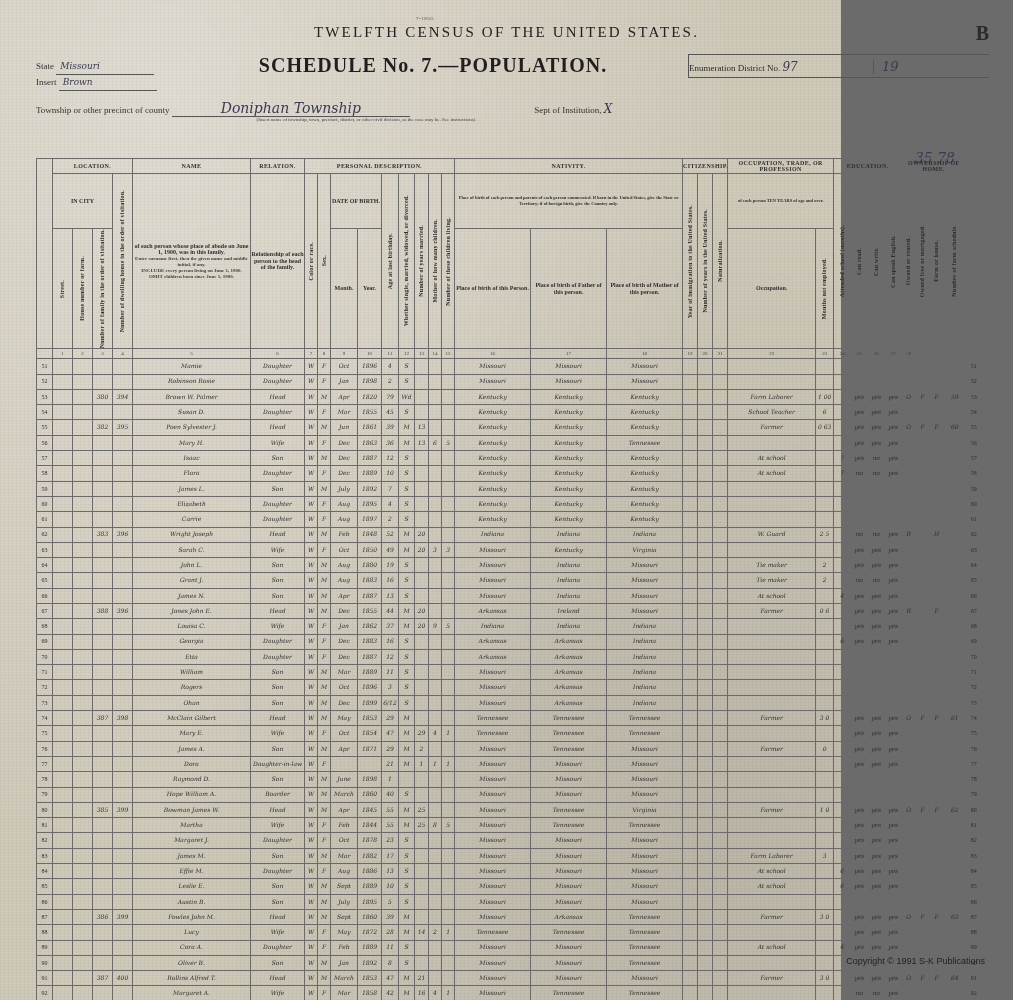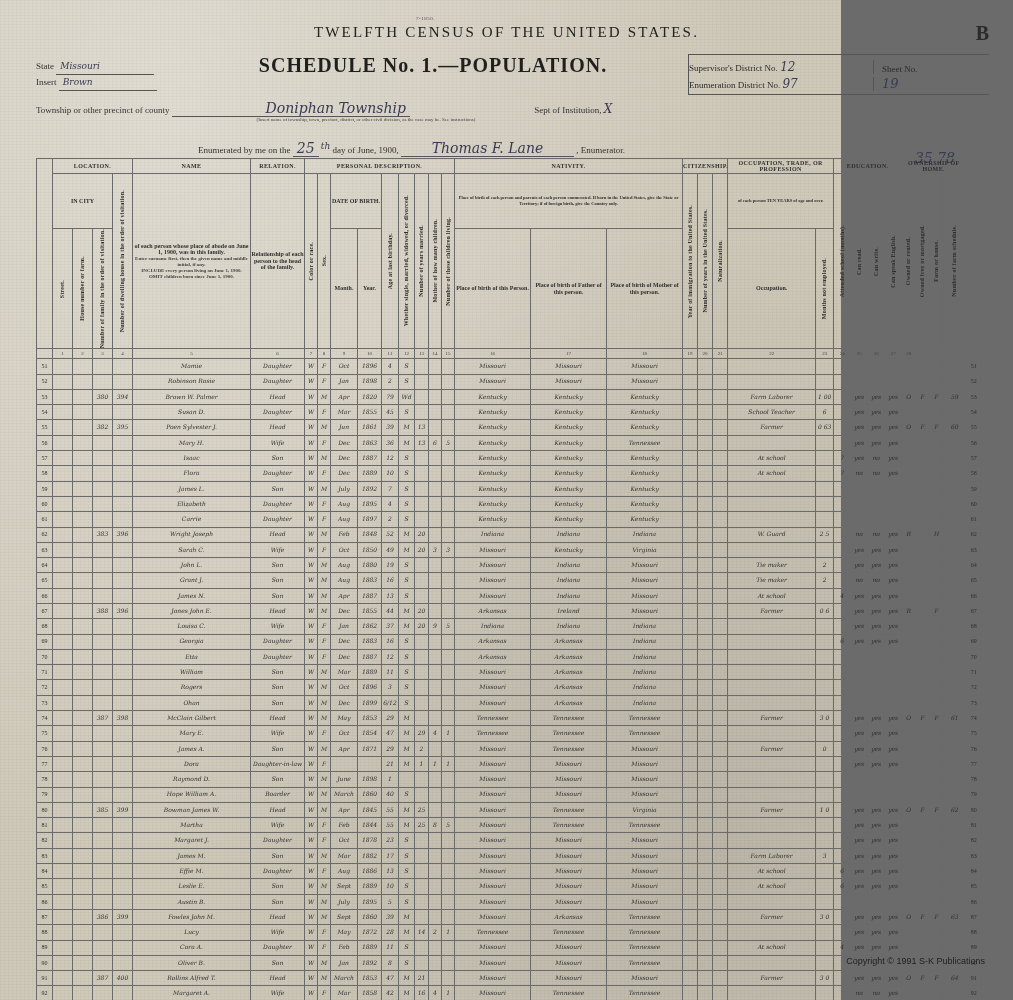--- a/index.html
+++ b/index.html
@@ -87,60 +87,47 @@
 </style>
 </head>
 <body>
 
 <div id="sheet">
   <div class="page">
 
     <div class="tiny-code">7-1850.</div>
     <div class="main-title">TWELFTH CENSUS OF THE UNITED STATES.</div>
     <div class="big-b">B</div>
-    <div class="schedule">SCHEDULE No. 1.—POPULATION.</div>
+    <div class="schedule">SCHEDULE No. 7.—POPULATION.</div>
 
     <div class="hdr-left">
       <div><span class="lbl">State</span>
         <span class="ul hw">Missouri</span></div>
       <div><span class="lbl">Insert</span>
         <span class="ul hw">Brown</span></div>
     </div>
 
     <div class="supbox supbox-frame" style="padding:2px 0 3px 0;">
       <div class="row">
-        <div class="cellL"><span>Supervisor's District No.</span>
-          <span class="hw" style="font-size:12px;">12</span></div>
-        <div class="cellR"><span>Sheet No.</span></div>
-      </div>
-      <div class="row">
         <div class="cellL"><span>Enumeration District No.</span>
           <span class="hw" style="font-size:12px;">97</span></div>
         <div class="cellR"><span class="hw" style="font-size:13px;">19</span></div>
       </div>
     </div>
 
     <div class="line2">
       <span class="lbl">Township or other precinct of county</span>
-      <span class="ul hw" style="min-width:230px;font-size:14px;text-align:right;">Doniphan Township</span>
+      <span class="ul hw" style="min-width:230px;font-size:14px;text-align:center;">Doniphan Township</span>
       <span style="display:inline-block;width:120px;"></span>
       <span class="lbl">Sept of Institution,</span>
       <span class="hw" style="font-size:12px;">X</span>
       <span class="subnote" style="width:330px;margin-left:165px;">(Insert name of township, town, precinct, district, or other civil division, as the case may be. See instructions)</span>
     </div>
 
 
-    <div class="line4">
-      <span class="lbl">Enumerated by me on the</span>
-      <span class="hw" style="font-size:14px;padding:0 4px;border-bottom:1px solid #555;">25</span>
-      <span class="hw" style="font-size:9px;vertical-align:super;">th</span>
-      <span class="lbl">day of June, 1900,</span>
-      <span class="ul hw" style="min-width:165px;font-size:14px;text-align:center;">Thomas F. Lane</span>
-      <span class="lbl">, Enumerator.</span>
-    </div>
 
     <div class="scribble">35 78</div>
 
     <table class="census">
       <colgroup>
         <col style="width:16px">
           <col style="width:20px">
           <col style="width:20px">
           <col style="width:20px">
           <col style="width:20px">

